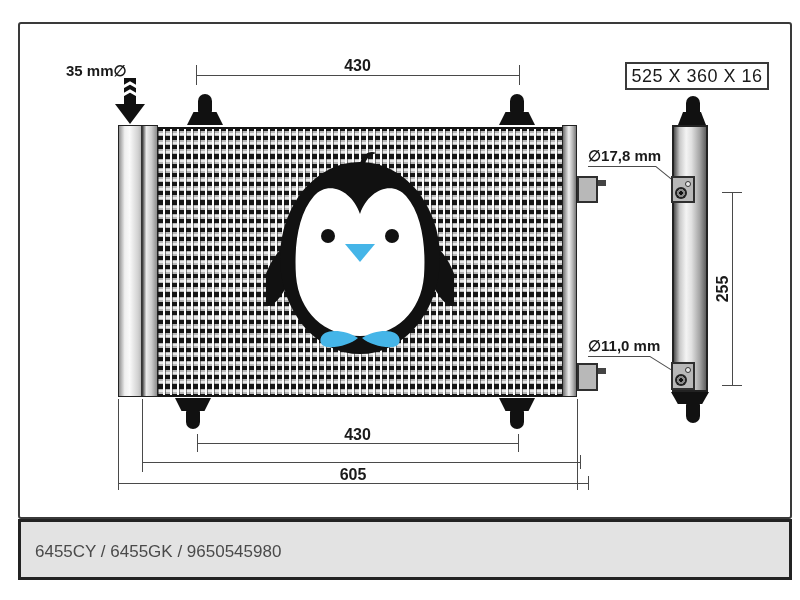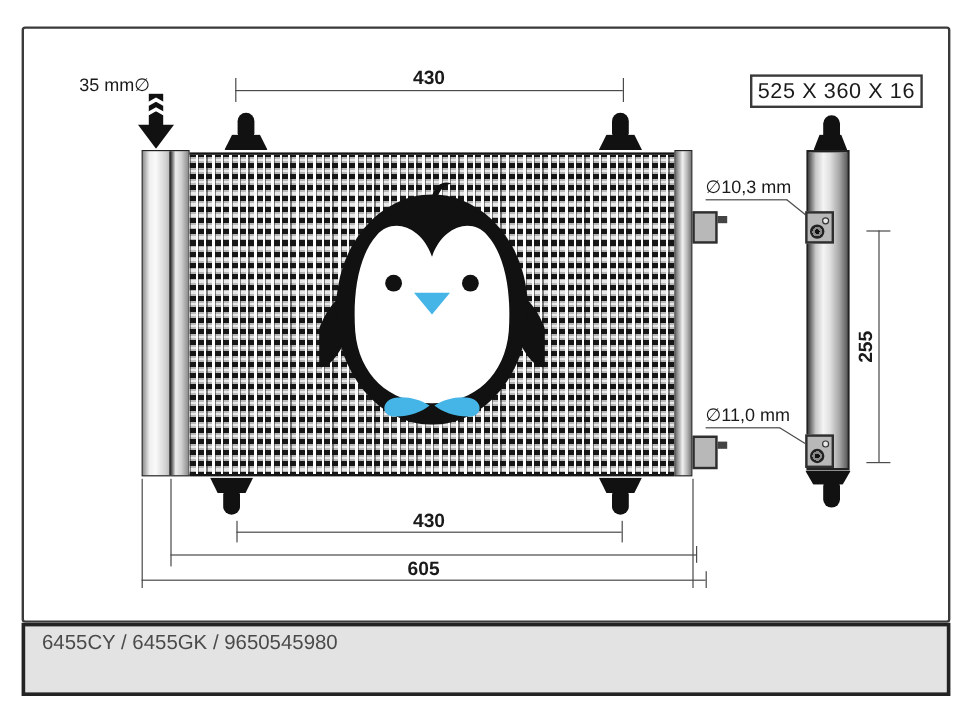--- a/index.html
+++ b/index.html
@@ -8,21 +8,21 @@
     position:relative; width:800px; height:600px; background:#ffffff;
     font-family:"Liberation Sans", sans-serif; overflow:hidden;
   }
   .abs { position:absolute; }
 
   
   .frame { left:18px; top:22px; width:774px; height:497px;
            border:2px solid #3a3a3a; border-radius:3px; background:#fff; }
   .footer-bar { left:18px; top:519px; width:774px; height:61px;
                 border:3px solid #232323; background:#e3e3e3;
-                padding:4px 0 0 14px; font-size:17px; color:#4a4a4a; }
+                padding:20px 0 0 14px; font-size:17px; color:#4a4a4a; }
   .badge { left:628px; top:15px; width:163px; height:40px;
            border:3px solid #3a3a3a; background:#d4d4d4; border-radius:2px;
            display:flex; align-items:center; justify-content:center;
            font-size:27px; font-weight:bold; color:#8a8a8a; letter-spacing:1px; z-index:5; }
   .size-box { left:625px; top:62px; width:144px; height:28px;
               border:2px solid #3a3a3a; background:#ffffff;
               display:flex; align-items:center; justify-content:center;
               font-size:18px; color:#1a1a1a; letter-spacing:0.5px; z-index:5; }
 
   
@@ -51,21 +51,21 @@
   .fit-stub  { background:#444; }
   .hole-sm { position:absolute; width:6px; height:6px; border-radius:50%;
              border:1px solid #333; background:#e8e8e8; }
   .hole-lg { position:absolute; width:12px; height:12px; border-radius:50%;
              background:radial-gradient(circle, #111 0 2px, #888 2px 4px, #222 4px); }
 
   
   .hline { height:1px; background:#4a4a4a; }
   .vline { width:1px; background:#4a4a4a; }
   .dim-label { font-size:16px; font-weight:bold; color:#1a1a1a; text-align:center; }
-  .note-label { font-size:15px; font-weight:normal; color:#1a1a1a; white-space:nowrap; }
+  .note-label { font-size:15px; font-weight:bold; color:#1a1a1a; white-space:nowrap; }
   .rot90 { transform:rotate(-90deg); }
   .diag { height:1px; background:#4a4a4a; transform-origin:0 0; }
 </style>
 </head>
 <body>
 
 <div class="canvas">
 
   <div class="abs frame"></div>
 
@@ -111,21 +111,21 @@
     <polygon points="79,96 109,96 94,114" fill="#45b5e8"></polygon>
     <path d="M92 190 C 82 183 66 181 59 185 C 52 189 53 198 61 199 C 72 200 85 196 92 190 Z" fill="#45b5e8"></path>
     <path d="M96 190 C 106 183 122 181 129 185 C 136 189 135 198 127 199 C 116 200 103 196 96 190 Z" fill="#45b5e8"></path>
   </svg>
 
   <div class="abs dim-label" style="left:196px; top:57px; width:323px;">430</div>
   <div class="abs hline" style="left:196px; top:75px; width:323px;"></div>
   <div class="abs vline" style="left:196px; top:65px; height:20px;"></div>
   <div class="abs vline" style="left:519px; top:65px; height:20px;"></div>
 
-  <div class="abs note-label" style="left:588px; top:147px;">∅10,3 mm</div>
+  <div class="abs note-label" style="left:588px; top:147px;">∅17,8 mm</div>
   <div class="abs hline" style="left:588px; top:166px; width:68px;"></div>
   <div class="abs diag" style="left:656px; top:166px; width:21px; transform:rotate(39deg);"></div>
 
   <div class="abs note-label" style="left:588px; top:337px;">∅11,0 mm</div>
   <div class="abs hline" style="left:588px; top:356px; width:62px;"></div>
   <div class="abs diag" style="left:650px; top:356px; width:25px; transform:rotate(32deg);"></div>
 
   <div class="abs side-tube"></div>
   <div class="abs pin-shaft r-top" style="left:686px; top:96px;"></div>
   <div class="abs pin-base trap-up" style="left:678px; top:112px; width:28px;"></div>

